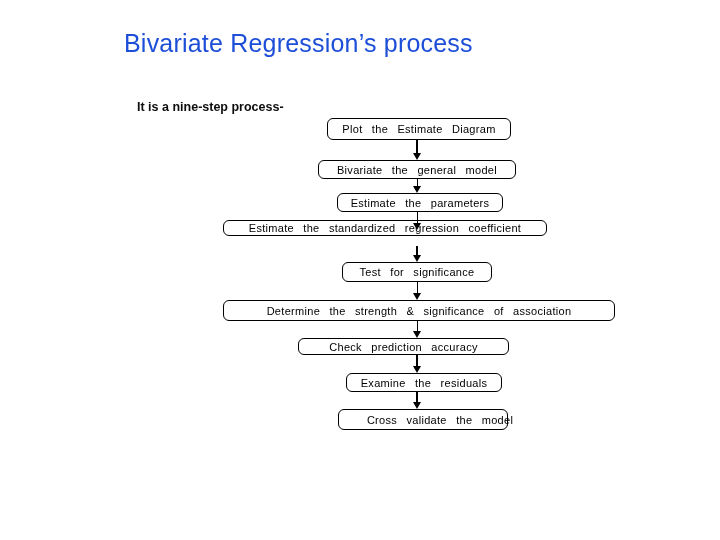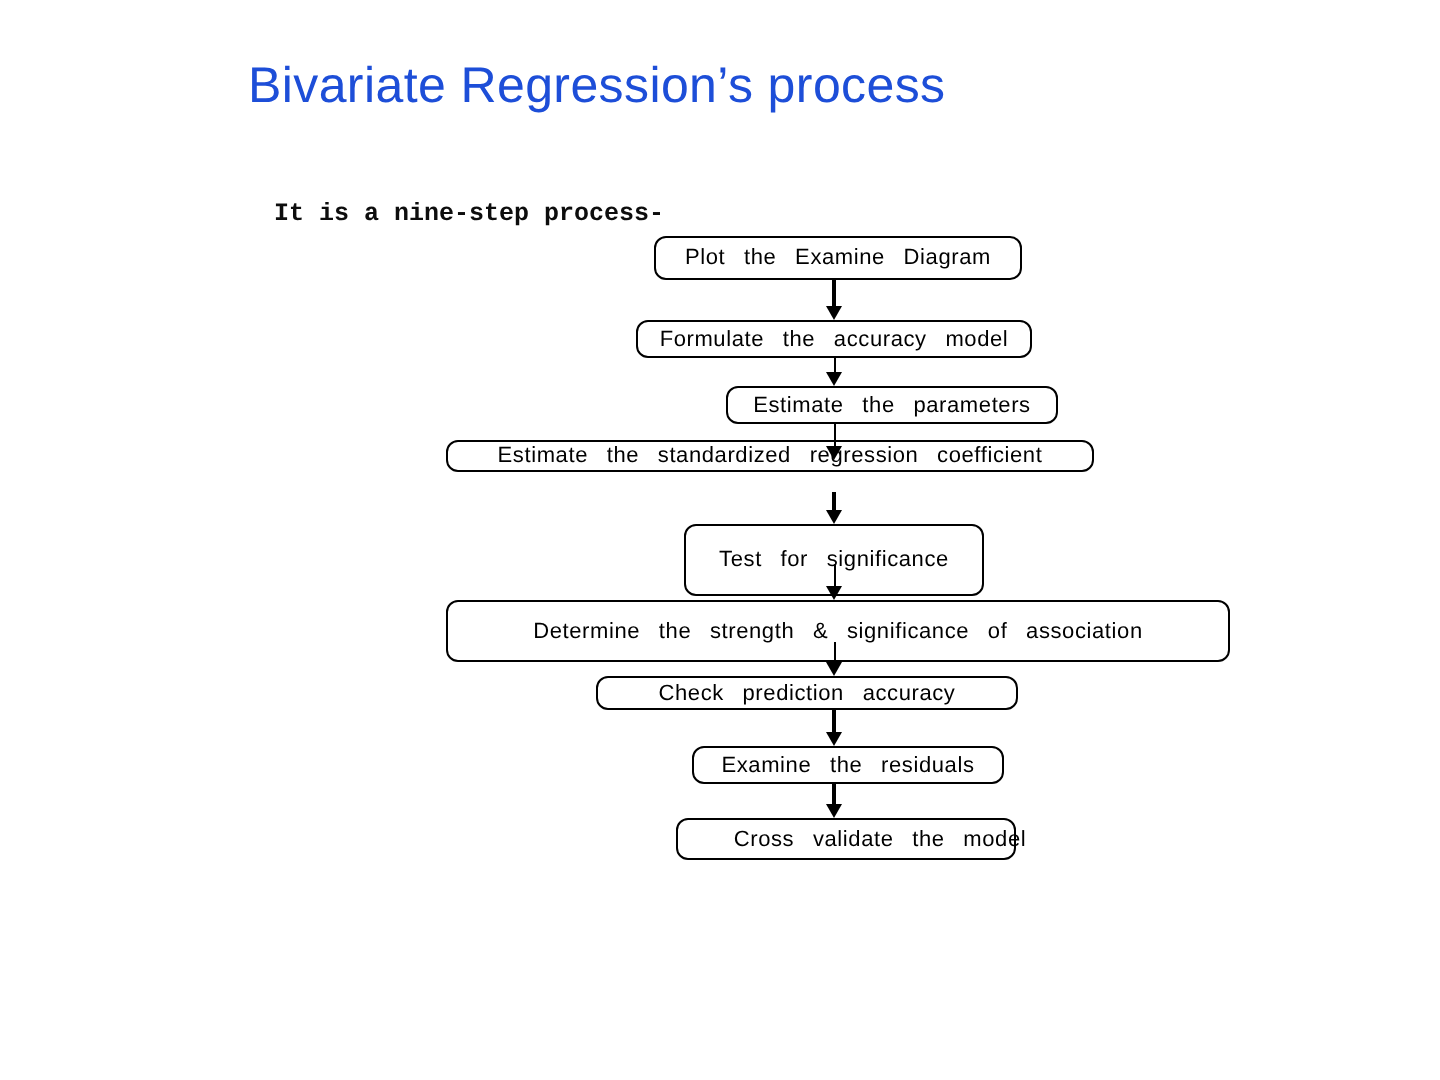--- a/index.html
+++ b/index.html
@@ -22,21 +22,20 @@
     letter-spacing: 0.2px;
   }
   .subtitle {
     position: absolute;
     left: 137px;
     top: 100px;
     font-size: 12.5px;
     font-weight: 700;
     color: #0d0d0d;
     white-space: nowrap;
-    font-family: Liberation Mono, monospace;
   }
   .fbox {
     position: absolute;
     box-sizing: border-box;
     border: 1.5px solid #000000;
     border-radius: 6px;
     background: #ffffff;
     display: flex;
     align-items: center;
     justify-content: center;
@@ -65,31 +64,31 @@
   }
 </style>
 </head>
 <body>
 
 <div class="slide">
 
   <div class="title">Bivariate Regression’s process</div>
   <div class="subtitle">It is a nine-step process-</div>
 
-  <div class="fbox" style="left:327px; top:118px; width:184px; height:22px;">Plot the Examine Diagram</div>
+  <div class="fbox" style="left:327px; top:118px; width:184px; height:22px;">Plot the Estimate Diagram</div>
 
-  <div class="fbox" style="left:318px; top:160px; width:198px; height:19px;">Formulate the accuracy model</div>
+  <div class="fbox" style="left:318px; top:160px; width:198px; height:19px;">Bivariate the general model</div>
 
-  <div class="fbox" style="left:337px; top:193px; width:166px; height:19px;margin-left:26px;">Estimate the parameters</div>
+  <div class="fbox" style="left:337px; top:193px; width:166px; height:19px;">Estimate the parameters</div>
 
   <div class="fbox" style="left:223px; top:220px; width:324px; height:16px;">Estimate the standardized regression coefficient</div>
 
-  <div class="fbox" style="left:342px; top:262px; width:150px; height:36px;">Test for significance</div>
+  <div class="fbox" style="left:342px; top:262px; width:150px; height:20px;">Test for significance</div>
 
-  <div class="fbox" style="left:223px; top:300px; width:392px; height:31px;">Determine the strength &amp; significance of association</div>
+  <div class="fbox" style="left:223px; top:300px; width:392px; height:21px;">Determine the strength &amp; significance of association</div>
 
   <div class="fbox" style="left:298px; top:338px; width:211px; height:17px;">Check prediction accuracy</div>
 
   <div class="fbox" style="left:346px; top:373px; width:156px; height:19px;">Examine the residuals</div>
 
   <div class="fbox" style="left:338px; top:409px; width:170px; height:21px;padding-left:34px;">Cross validate the model</div>
 
   <div class="arrow thick" style="top:140px; height:20px;">
       <div class="stem"></div>
       <div class="head"></div>

